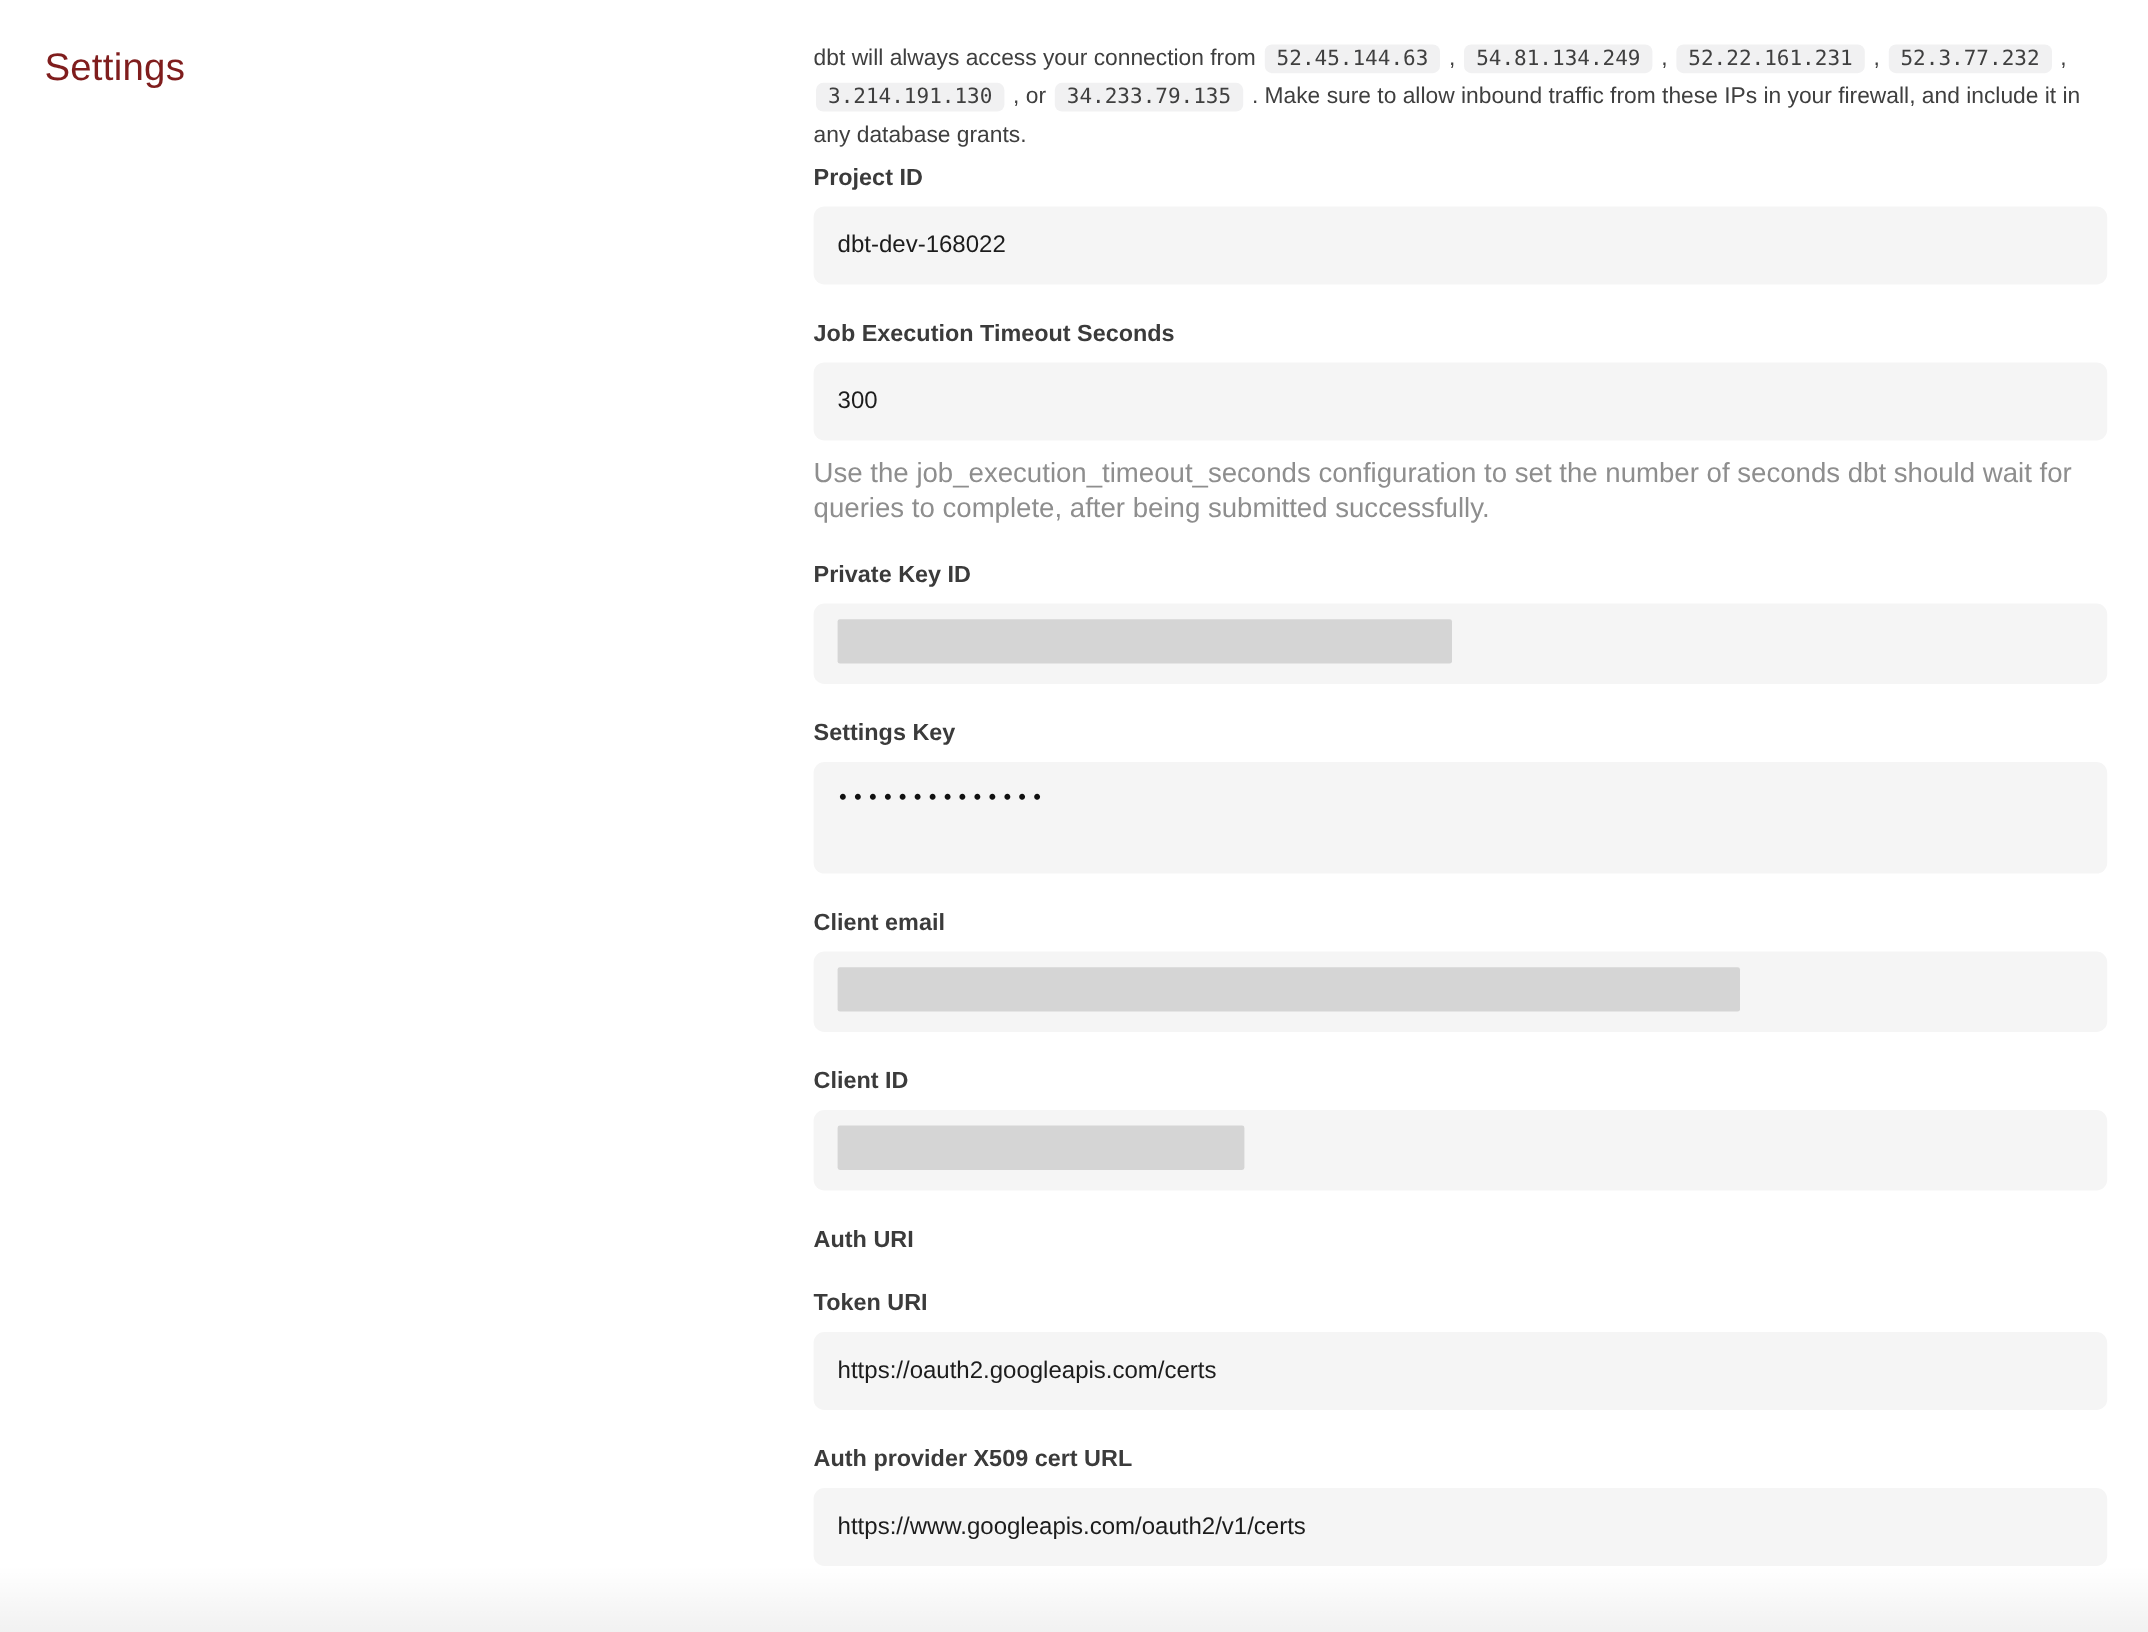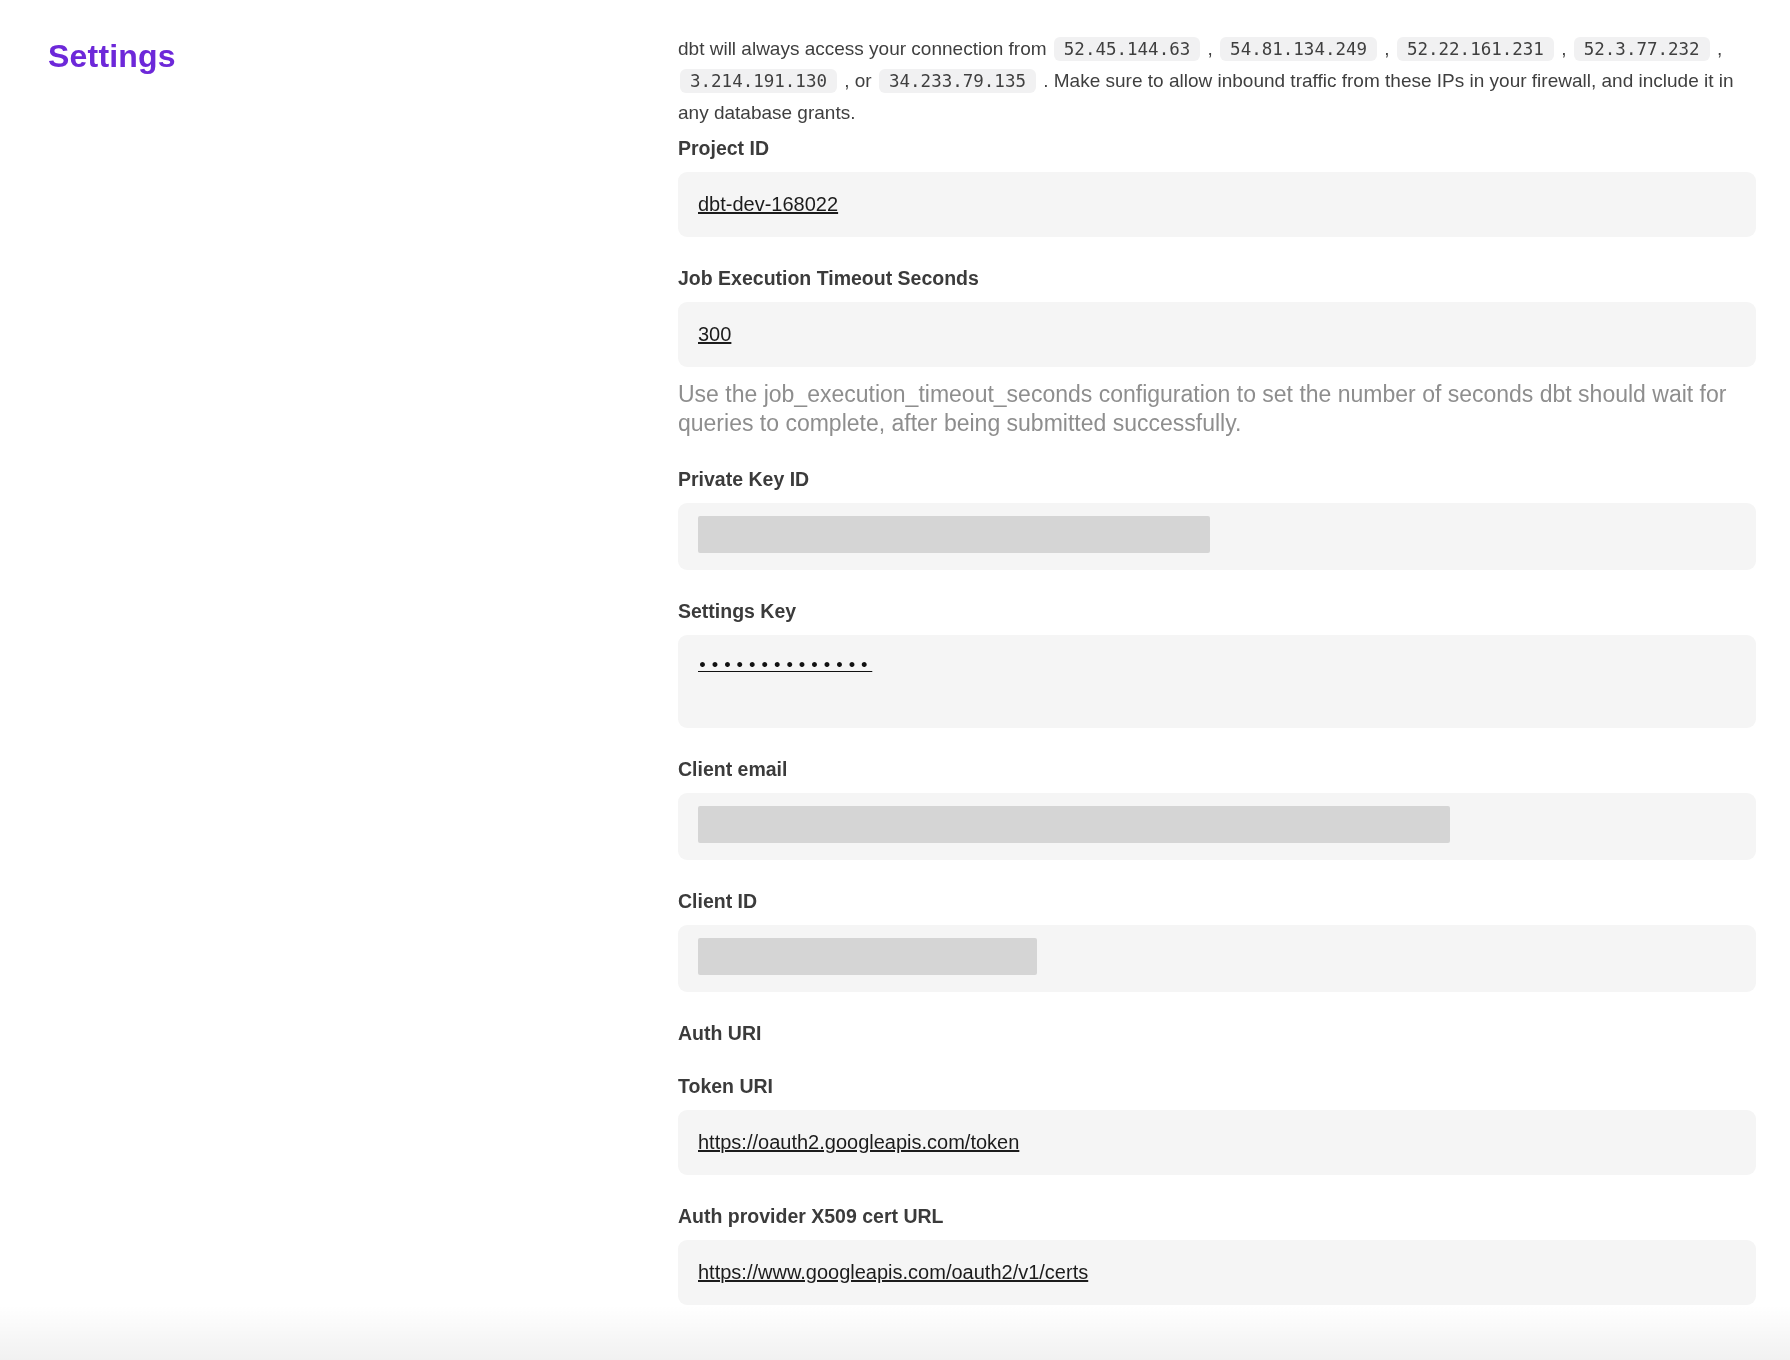--- a/index.html
+++ b/index.html
@@ -5,24 +5,24 @@
   * { margin: 0; padding: 0; box-sizing: border-box; }
   html, body {
     width: 1790px; height: 1360px;
     background: #ffffff;
     font-family: "Liberation Sans", "DejaVu Sans", sans-serif;
     overflow: hidden;
     position: relative;
   }
   .page-title {
     position: absolute;
-    left: 48px; top: 38px;
+    left: 37px; top: 38px;
     font-size: 32px;
-    font-weight: 700;
-    color: #6d28d9;
+    font-weight: 400;
+    color: #7f1d1d;
     letter-spacing: 0.2px;
   }
   .content {
     position: absolute;
     left: 678px; top: 33px;
     width: 1078px;
   }
   .ip-notice {
     font-size: 19px;
     line-height: 31px;
@@ -58,21 +58,20 @@
     cursor: text;
   }
   .field-input.tall { min-height: 93px; }
   .field-value {
     font-size: 20px;
     color: #1c1c1c;
     line-height: 31px;
     overflow-wrap: break-word;
     word-break: break-word;
     display: block;
-    text-decoration: underline;
   }
   .field-value.dots {
     font-size: 14px;
     font-weight: 700;
     letter-spacing: 3.5px;
     color: #111111;
     line-height: 20px;
     padding-top: 3px;
     font-family: "DejaVu Sans", sans-serif;
   }
@@ -151,21 +150,21 @@
     </div>
   </div>
 
   <div class="field-block">
     <div class="field-label">Auth URI</div>
   </div>
 
   <div class="field-block">
     <div class="field-label">Token URI</div>
     <div class="field-input">
-      <span class="field-value">https://oauth2.googleapis.com/token</span>
+      <span class="field-value">https://oauth2.googleapis.com/certs</span>
     </div>
   </div>
 
   <div class="field-block">
     <div class="field-label">Auth provider X509 cert URL</div>
     <div class="field-input">
       <span class="field-value">https://www.googleapis.com/oauth2/v1/certs</span>
     </div>
   </div>
 

